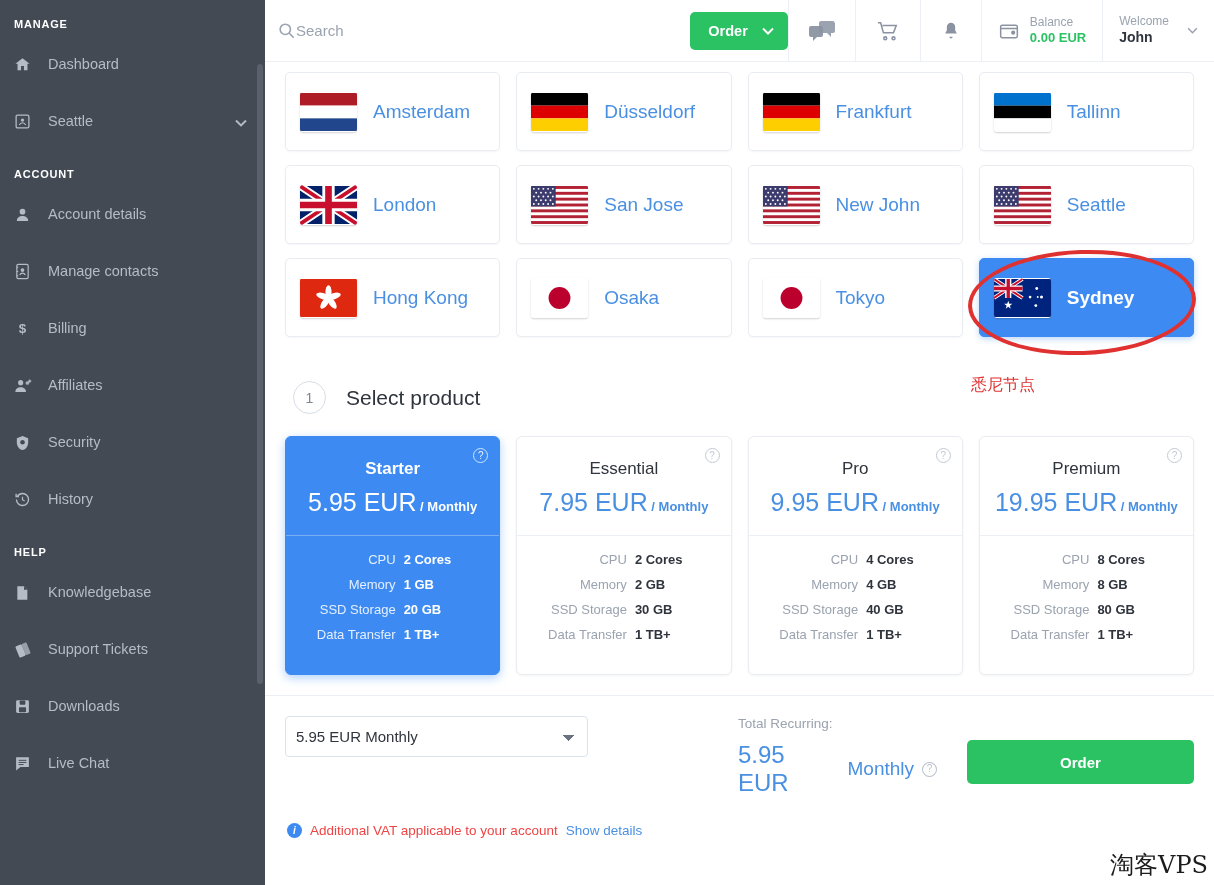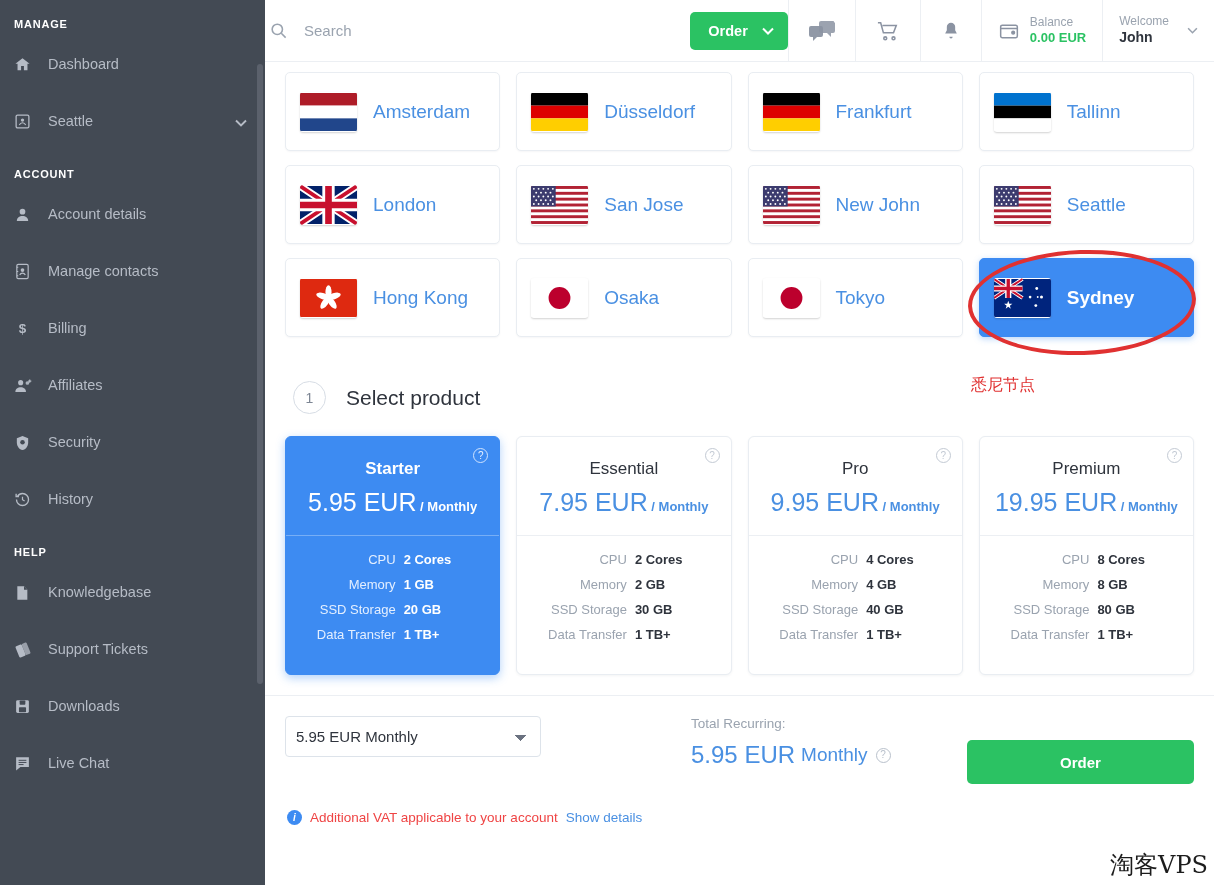--- a/index.html
+++ b/index.html
@@ -55,21 +55,21 @@
   
   .main {
     flex: 1; height: 885px; background: #f4f6f9; position: relative; overflow: hidden;
   }
 
   
   .topbar {
     height: 62px; background: #ffffff; display: flex; align-items: stretch;
     border-bottom: 1px solid #eceff3;
   }
-  .search-wrap { display: flex; align-items: center; flex: 1; padding-left: 4px; gap: 16px; }
+  .search-wrap { display: flex; align-items: center; flex: 1; padding-left: 12px; }
   .search-ico { color: #9aa3af; display: flex; }
   .search-input {
     border: none; outline: none; font-size: 15px; color: #3a3f48;
     font-family: "Liberation Sans", sans-serif; width: 230px; background: transparent;
   }
   .search-input::placeholder { color: #9aa3af; }
 
   .order-btn {
     background: #2bc263; color: #fff; border: none; border-radius: 5px;
     height: 38px; margin: auto 0; padding: 0 14px 0 18px; font-size: 14.5px;
@@ -184,21 +184,21 @@
 
   
   .footer-bar {
     background: #fff; border-top: 1px solid #eceff3;
     display: flex; align-items: flex-start; padding: 20px 20px 0;
     gap: 0; margin: 20px -20px 0;
   }
   .fb-col { padding-right: 30px; }
   .fb-label { font-size: 13.5px; color: #9aa3af; margin-bottom: 10px; }
   .cycle-select {
-    width: 256px; height: 41px; border: 1px solid #dde3ea; border-radius: 4px;
+    width: 303px; height: 41px; border: 1px solid #dde3ea; border-radius: 4px;
     font-size: 15px; color: #2f343d; padding: 0 10px;
     font-family: "Liberation Sans", sans-serif; background: #fff;
     appearance: none; -webkit-appearance: none; cursor: pointer;
     background-image:
       linear-gradient(45deg, transparent 50%, #6b7280 50%),
       linear-gradient(135deg, #6b7280 50%, transparent 50%);
     background-position: calc(100% - 19px) 18px, calc(100% - 13px) 18px;
     background-size: 6px 6px, 6px 6px;
     background-repeat: no-repeat;
   }

